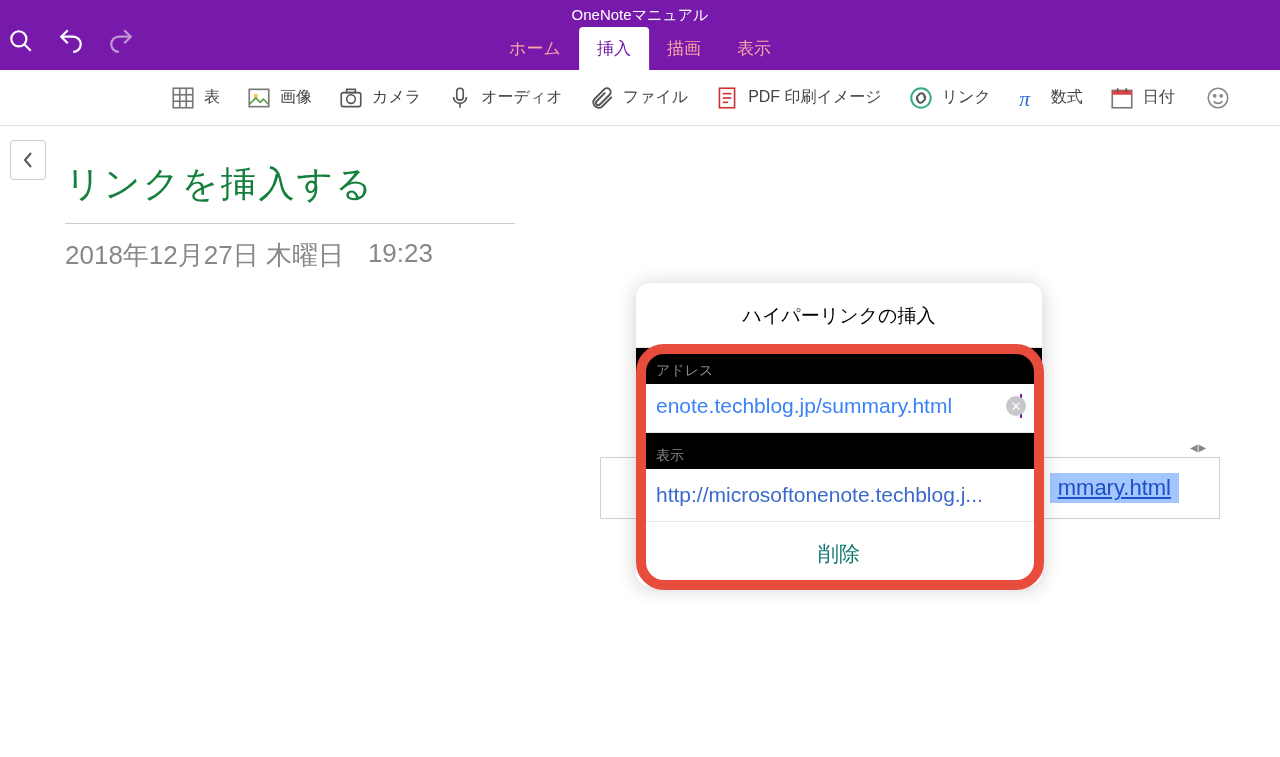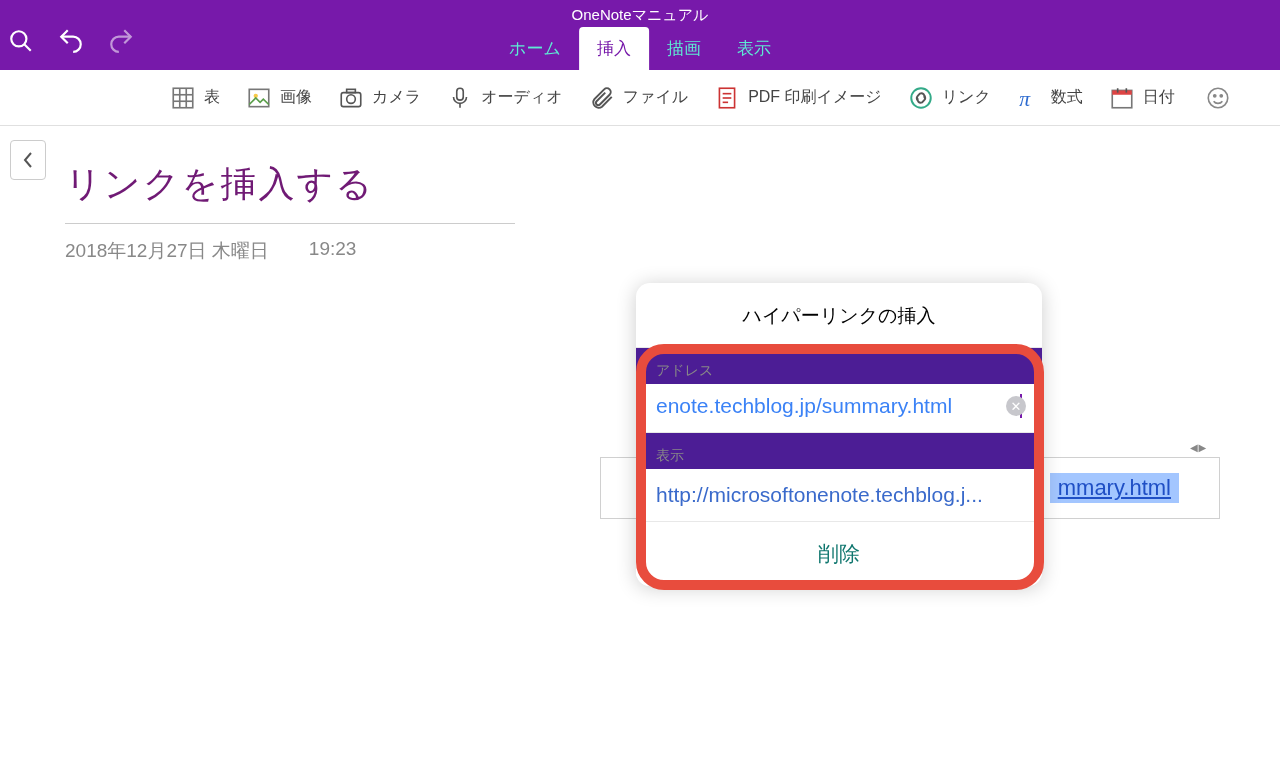--- a/index.html
+++ b/index.html
@@ -41,21 +41,21 @@
     top: 30px;
     left: 50%;
     transform: translateX(-50%);
     display: flex;
     align-items: flex-end;
     height: 40px;
   }
   .tab {
     padding: 10px 18px 10px 18px;
     font-size: 17px;
-    color: #5eead4;
+    color: #fca5a5;
     cursor: pointer;
   }
   .tab.active {
     background: #fff;
     color: #7719AA;
     border-radius: 4px 4px 0 0;
   }
   
   .ribbon {
     height: 56px;
@@ -93,31 +93,31 @@
   
   .page {
     position: absolute;
     left: 65px;
     top: 160px;
     width: 450px;
   }
   .page-title {
     font-size: 36px;
     font-weight: 300;
-    color: #701a75;
+    color: #15803d;
     border-bottom: 1px solid #ccc;
     padding-bottom: 14px;
     letter-spacing: 2px;
   }
   .page-meta {
     margin-top: 14px;
-    font-size: 19px;
+    font-size: 26px;
     color: #888;
     display: flex;
-    gap: 40px;
+    gap: 24px;
   }
   
   .text-line {
     position: absolute;
     left: 600px;
     top: 457px;
     width: 620px;
     height: 62px;
     border: 1px solid #d0d0d0;
     background: #fff;
@@ -160,21 +160,21 @@
     padding: 20px 0 18px 0;
     border-bottom: 1px solid #e8e8e8;
   }
   .popover-section {
     border-bottom: 1px solid #e8e8e8;
   }
   .popover-label {
     font-size: 14px;
     color: #888;
     padding: 14px 20px 4px 20px;
-    background: #4c1d95;
+    background: #000000;
   }
   .popover-input-row {
     padding: 10px 20px 14px 20px;
     background: #fff;
     display: flex;
     align-items: center;
     position: relative;
   }
   .popover-input {
     font-size: 21px;

